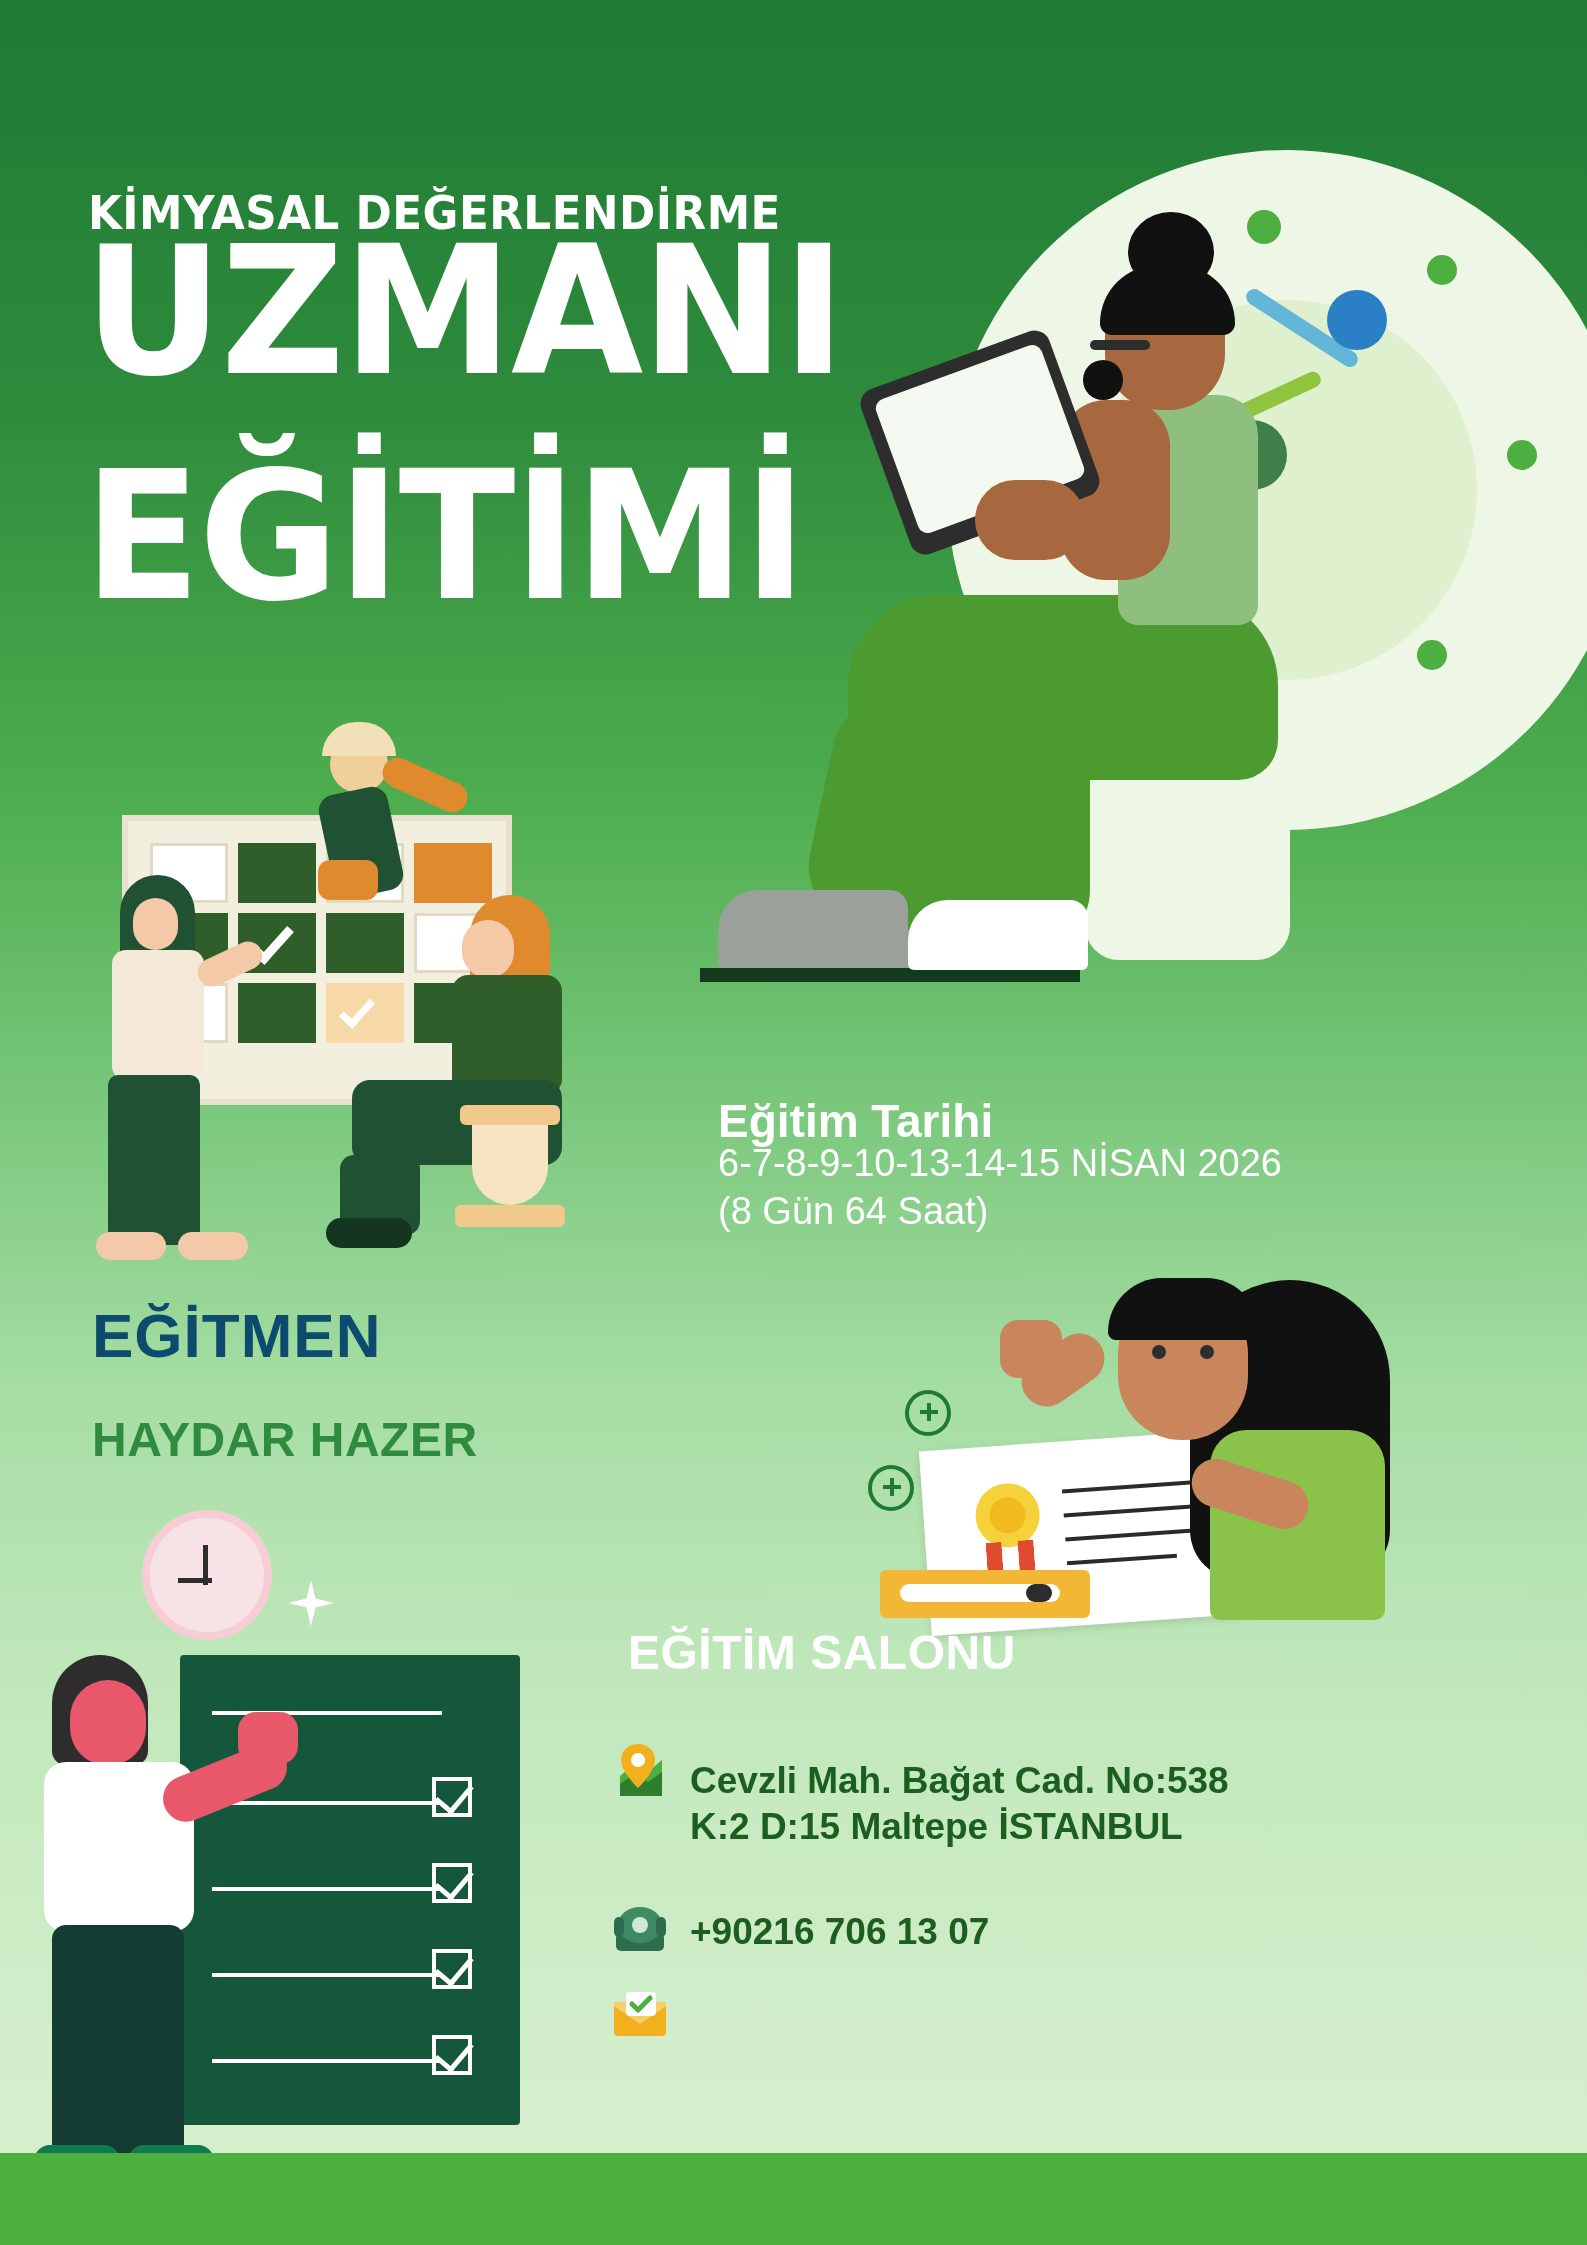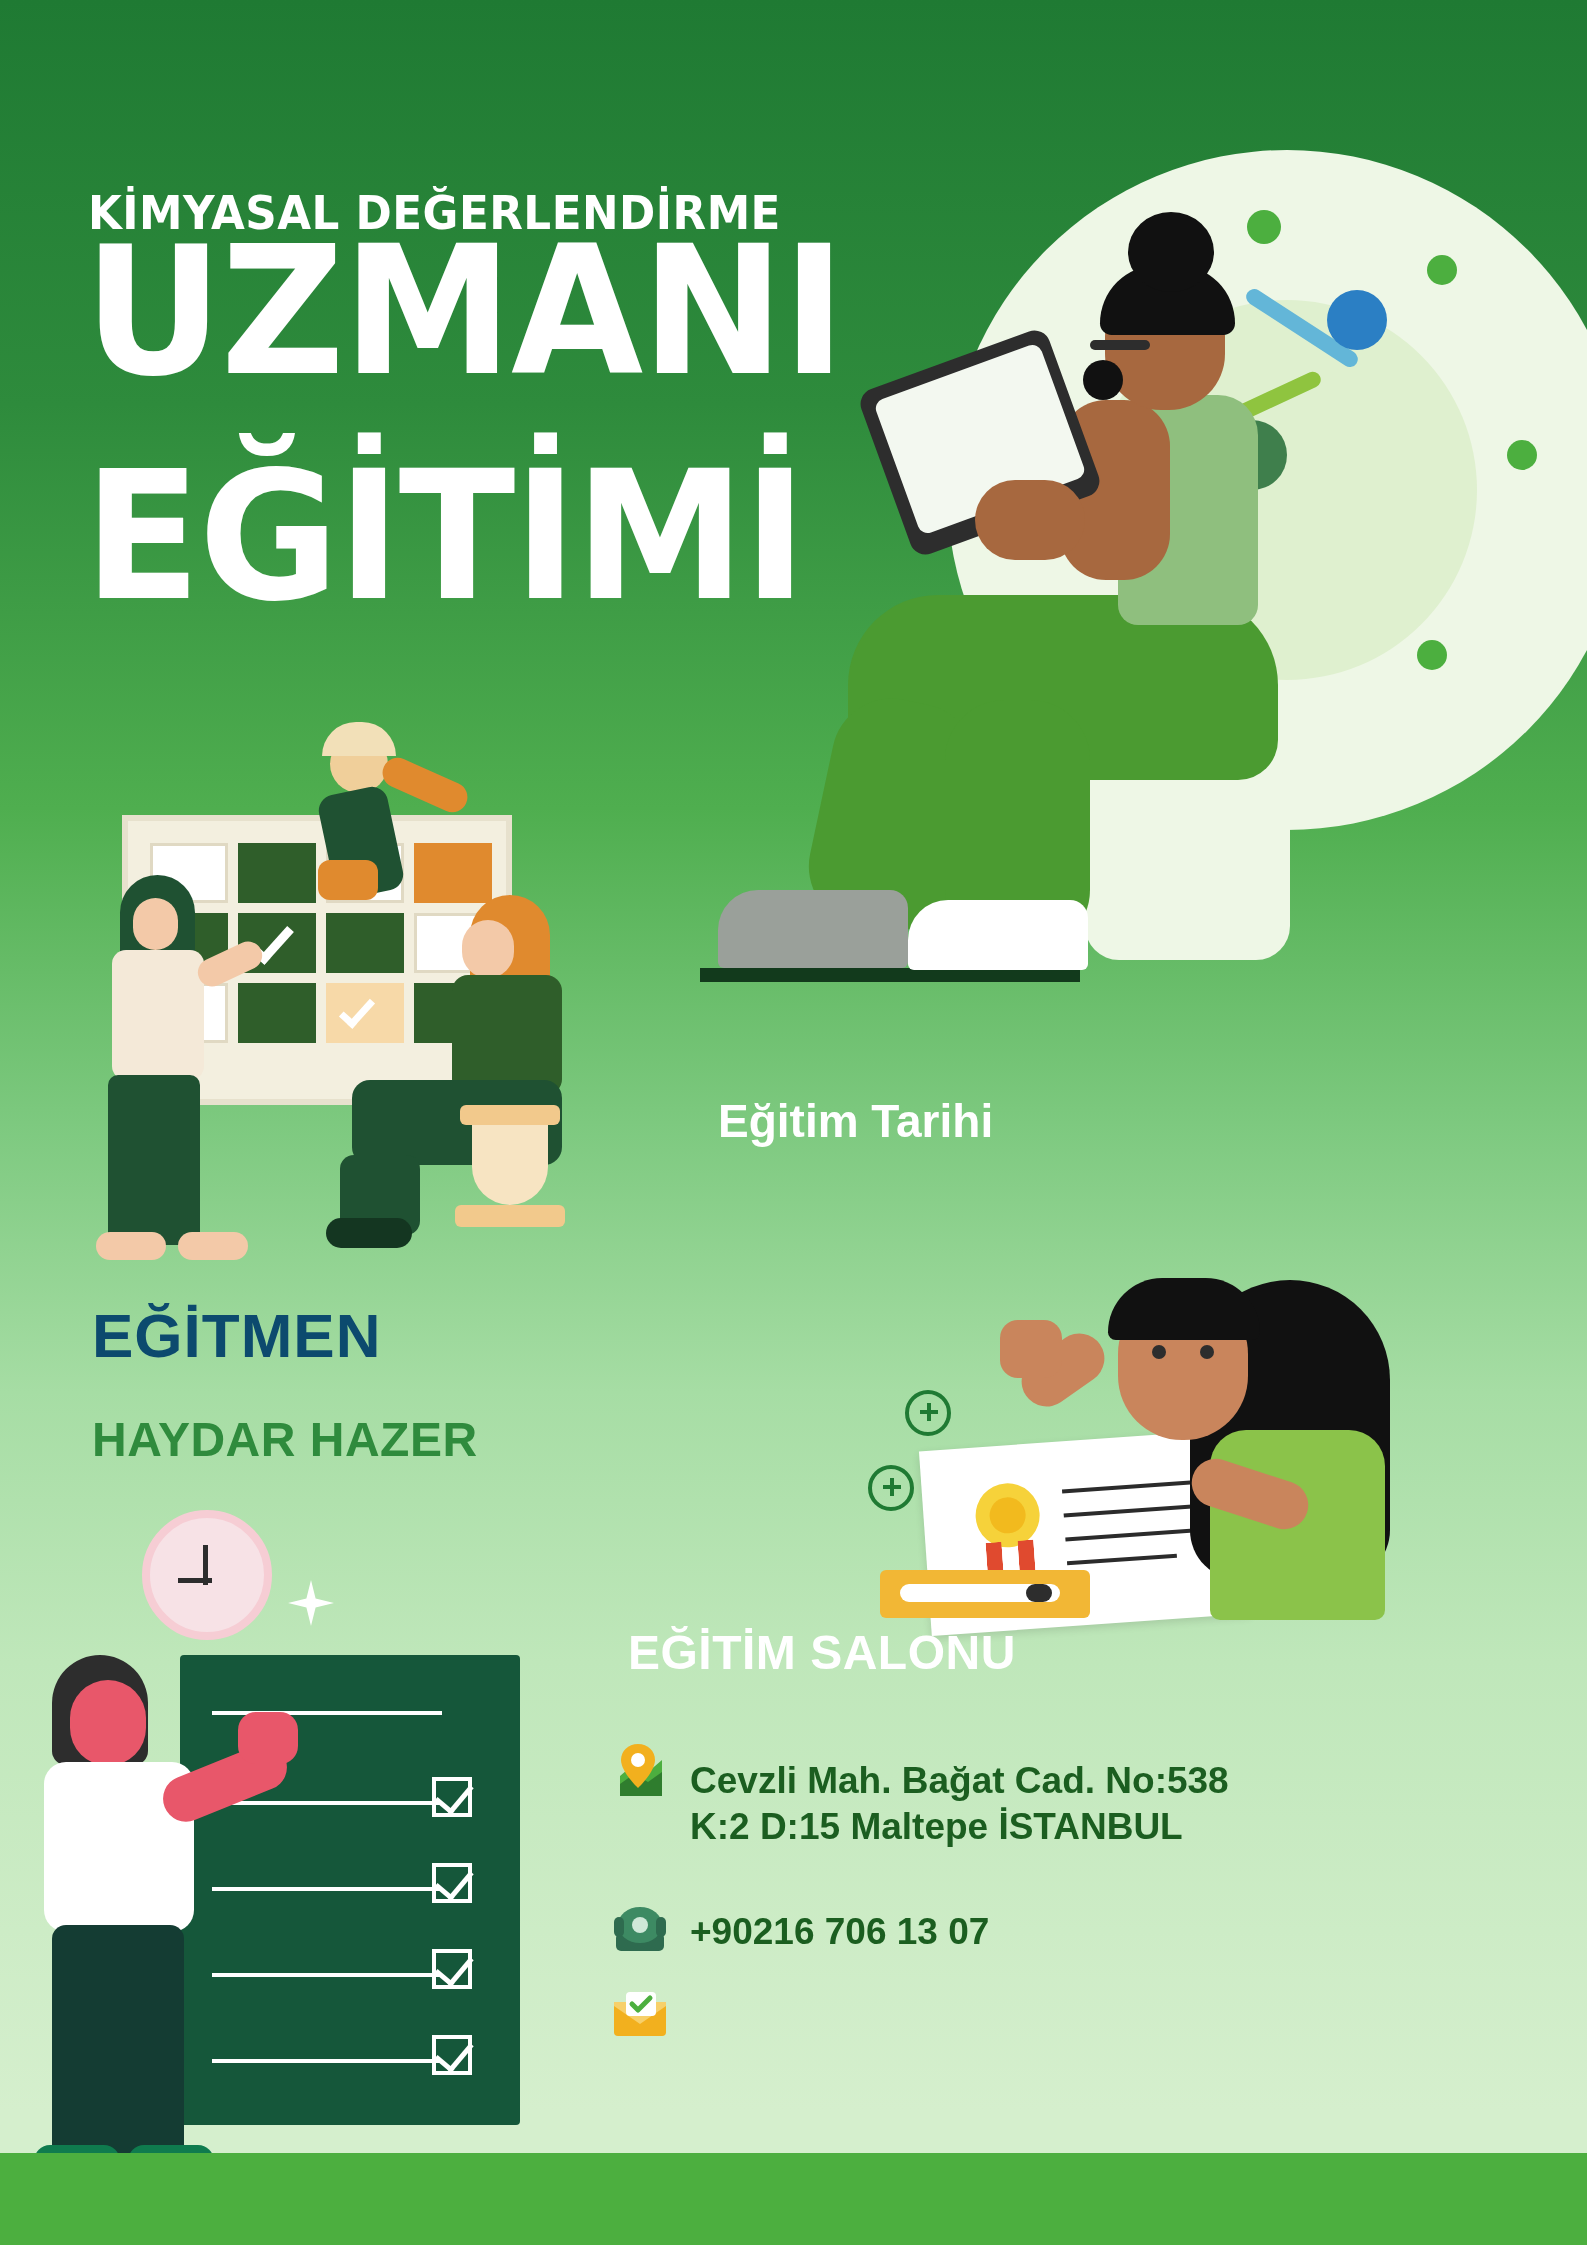--- a/index.html
+++ b/index.html
@@ -300,20 +300,22 @@
   <div class="shape" style="left:340px; top:1155px; width:80px; height:80px; background:#1f5132; border-radius:14px;"></div>
   <div class="shape" style="left:326px; top:1218px; width:86px; height:30px; background:#143621; border-radius:15px;"></div>
 
   <div class="shape" style="left:460px; top:1105px; width:100px; height:20px; background:#f2c98c; border-radius:6px;"></div>
   <div class="shape" style="left:472px; top:1125px; width:76px; height:80px; background:#f7e4c2; border-radius:0 0 38px 38px;"></div>
   <div class="shape" style="left:455px; top:1205px; width:110px; height:22px; background:#f2c98c; border-radius:6px;"></div>
 </div>
 
 <div class="date-label">Eğitim Tarihi</div>
 <div class="date-lines">
+  <div>6-7-8-9-10-13-14-15 NİSAN 2026</div>
+  <div>(8 Gün 64 Saat)</div>
 </div>
 
 <div class="trainer-label">EĞİTMEN</div>
 <div class="trainer-name">HAYDAR HAZER</div>
 
 <div class="illus">
 
   <div class="shape" style="left:905px; top:1390px; width:46px; height:46px; border:4px solid #1f7a33; border-radius:50%;"></div>
   <div class="shape" style="left:920px; top:1410px; width:18px; height:4px; background:#1f7a33;"></div>
   <div class="shape" style="left:927px; top:1403px; width:4px; height:18px; background:#1f7a33;"></div>

